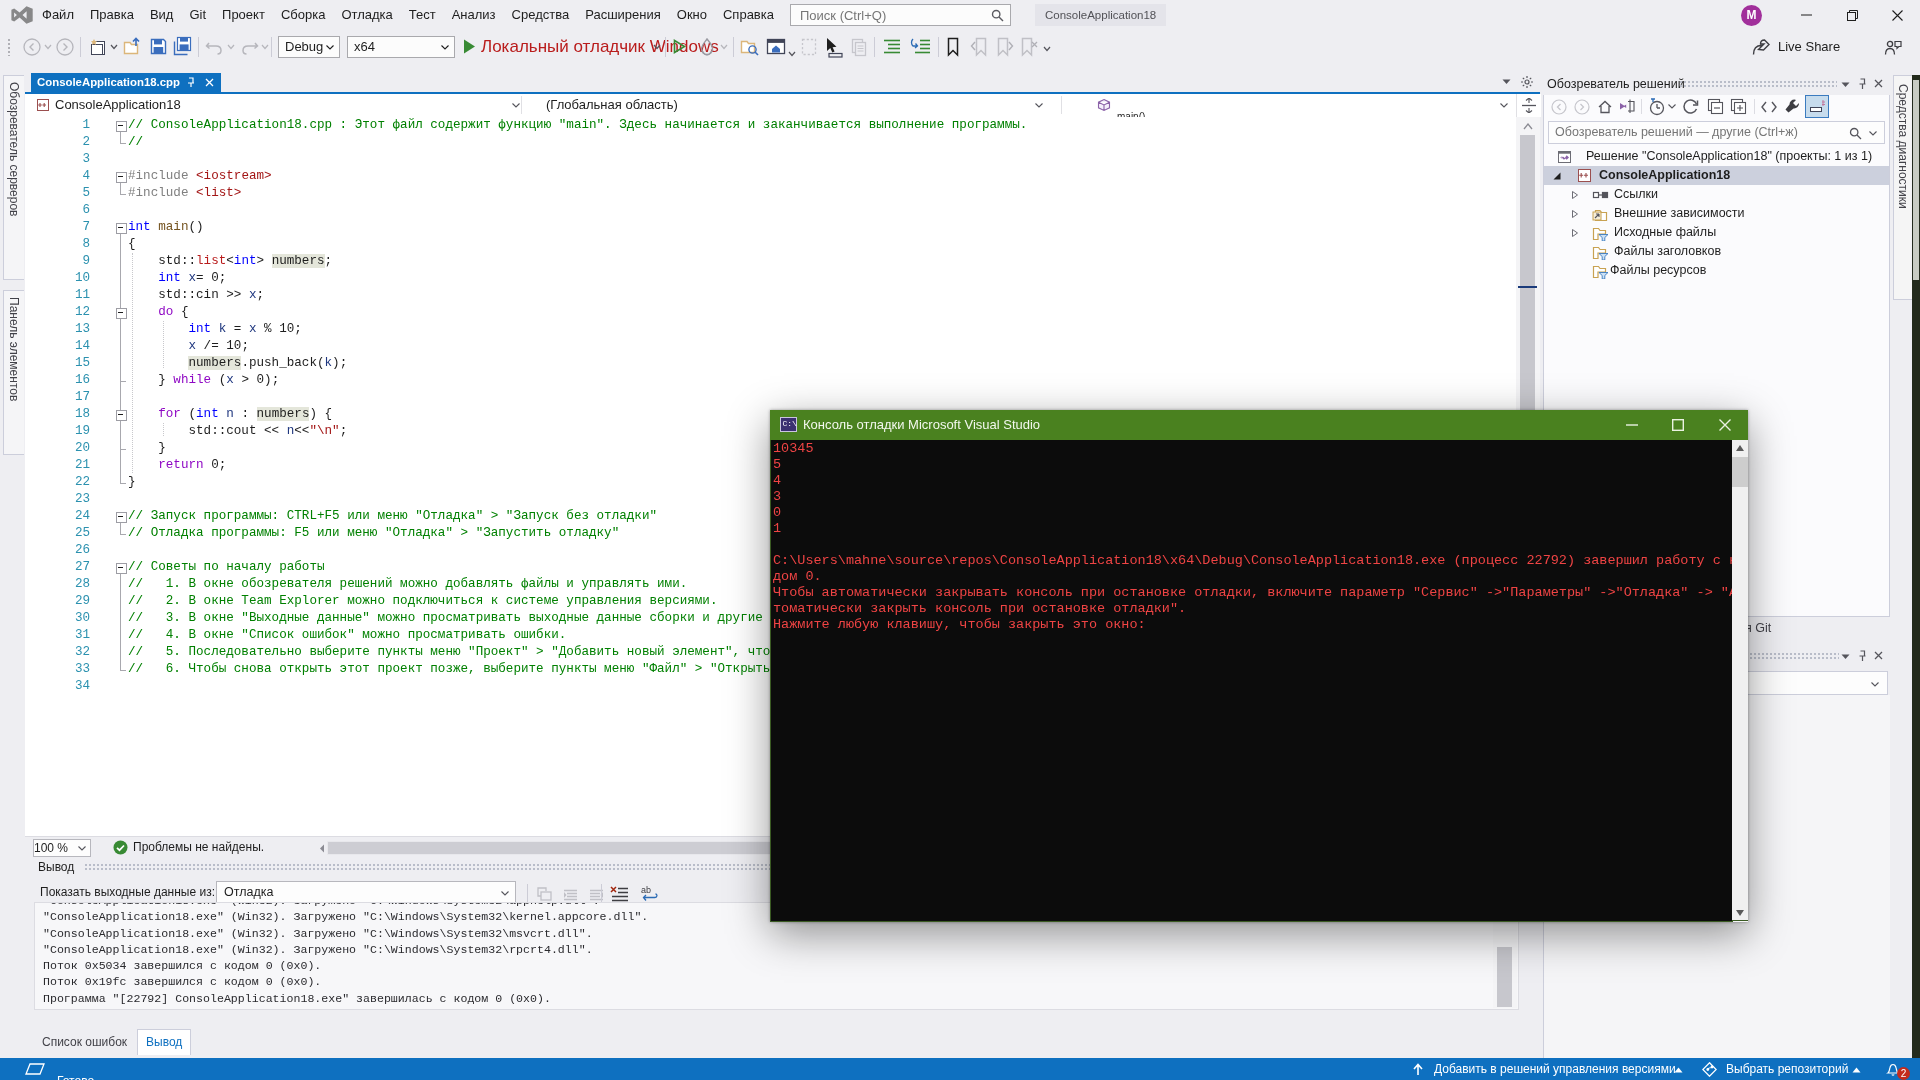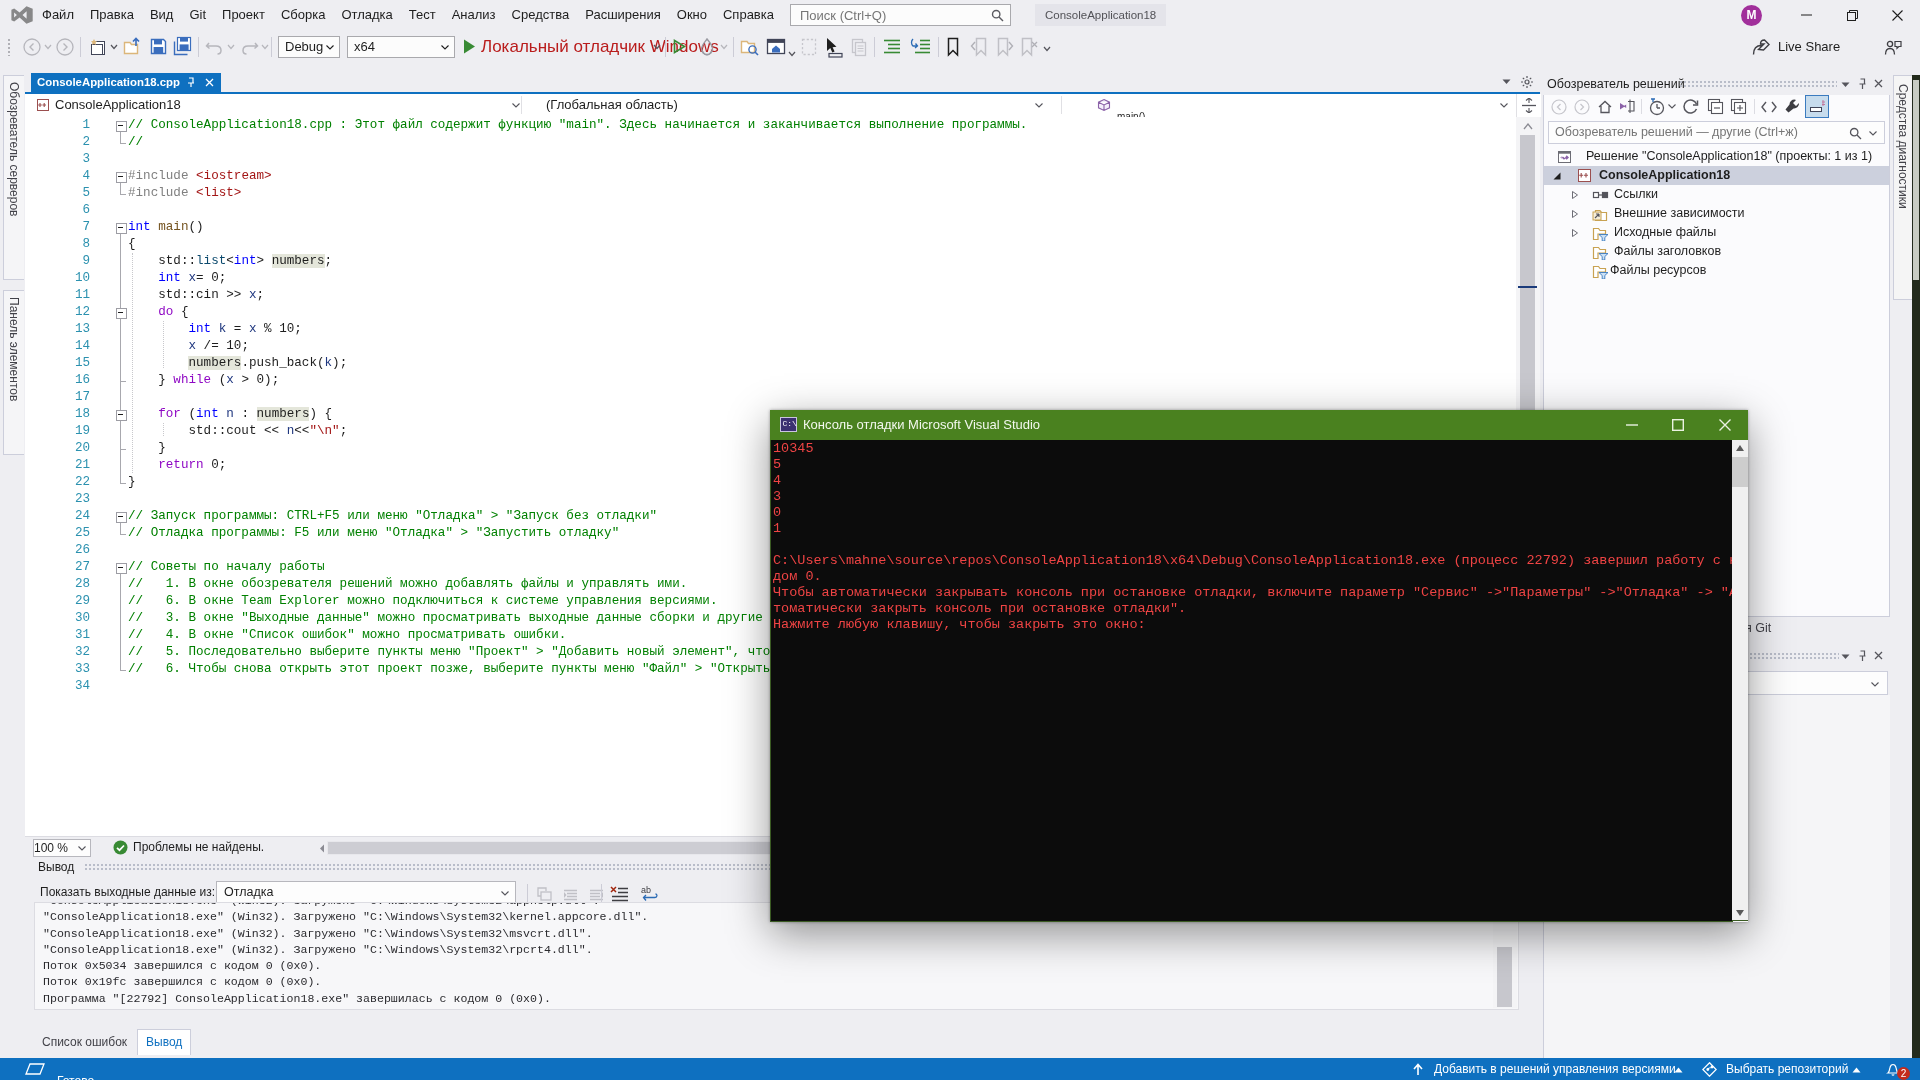--- a/index.html
+++ b/index.html
@@ -2,21 +2,21 @@
 <html><head><meta charset="utf-8">
 <style>
   html,body{margin:0;padding:0;}
   #root{position:relative;width:1920px;height:1080px;background:#eeeef2;
     font-family:"Liberation Sans",sans-serif;overflow:hidden;color:#1e1e1e;}
   .abs{position:absolute;}
   .mono{font-family:"Liberation Mono",monospace;}
   .dots{background-image:radial-gradient(#b9bdc9 0.8px, transparent 0.9px);background-size:4px 4px;}
   
   .c{color:#008000}.pp{color:#808080}.s{color:#a31515}.k{color:#0000ff}
-  .kc{color:#8f08c4}.t{color:#0c4a6e}.fn{color:#74531f}.v{color:#1f377f}
+  .kc{color:#8f08c4}.t{color:#b91c1c}.fn{color:#74531f}.v{color:#1f377f}
   .hl{background:#e4e6da}
   pre{margin:0;font-family:"Liberation Mono",monospace;font-size:12.6px;line-height:17px;}
   .foldbox{left:91px;width:9px;height:9px;border:1px solid #9d9da4;background:#fff;}
   .foldbox:after{content:"";position:absolute;left:1px;top:3px;width:5px;height:1px;background:#1e1e1e;}
 </style></head>
 <body>
 <div id="root">
 
 <div class="abs" id="titlebar" style="left:0;top:0;width:1920px;height:30px;background:#eeeef2;">
   <svg class="abs" style="left:11px;top:6px" width="22" height="18" viewBox="0 0 22 18">
@@ -354,21 +354,21 @@
         std::cout &lt;&lt; <span class="v">n</span>&lt;&lt;<span class="s">"\n"</span>;
     }
     <span class="kc">return</span> 0;
 }
 
 <span class="c">// Запуск программы: CTRL+F5 или меню "Отладка" &gt; "Запуск без отладки"</span>
 <span class="c">// Отладка программы: F5 или меню "Отладка" &gt; "Запустить отладку"</span>
 
 <span class="c">// Советы по началу работы </span>
 <span class="c">//   1. В окне обозревателя решений можно добавлять файлы и управлять ими.</span>
-<span class="c">//   6. В окне Team Explorer можно подключиться к системе управления версиями.</span>
+<span class="c">//   2. В окне Team Explorer можно подключиться к системе управления версиями.</span>
 <span class="c">//   3. В окне "Выходные данные" можно просматривать выходные данные сборки и другие файлы.</span>
 <span class="c">//   4. В окне "Список ошибок" можно просматривать ошибки.</span>
 <span class="c">//   5. Последовательно выберите пункты меню "Проект" &gt; "Добавить новый элемент", чтобы создать файлы кода, или меню "Проект" &gt; "Добавить существующий элемент".</span>
 <span class="c">//   6. Чтобы снова открыть этот проект позже, выберите пункты меню "Файл" &gt; "Открыть" &gt; "Проект" и выберите SLN-файл.</span>
 </pre>
   </div>
 
   <div class="abs" style="left:1491px;top:53px;width:24px;height:719px;background:#f4f4f6;">
     <svg class="abs" style="left:7px;top:6px" width="10" height="7" viewBox="0 0 10 7">
           <path d="M1 6 L5 1 L9 6" fill="none" stroke="#8b8b93" stroke-width="1.3"></path>

